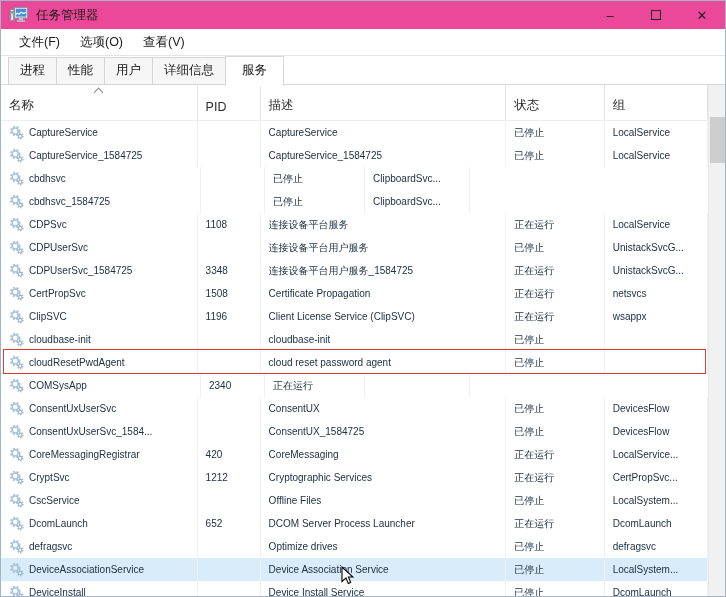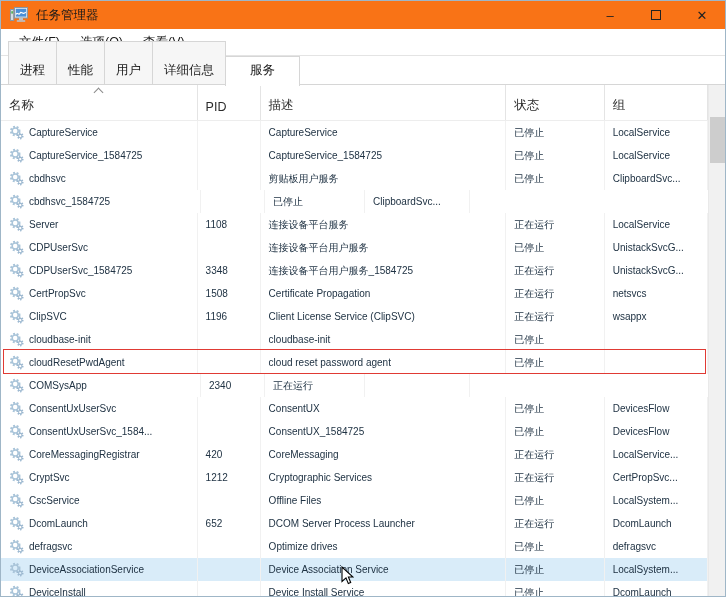--- a/index.html
+++ b/index.html
@@ -1,35 +1,35 @@
 <!DOCTYPE html>
 <html style="--red-box: #e03a34; --hover-row: #d9ecf9; --row-text: #203344;"><head>
 <meta charset="utf-8">
 <style>
   * { margin:0; padding:0; box-sizing:border-box; }
   body { font-family:"Liberation Sans","DejaVu Sans",sans-serif; background:#fff; }
   .window { position:relative; width:726px; height:597px; border:1px solid #9fb6c7; background:#fff; overflow:hidden; }
 
   
-  .titlebar { height:28px; display:flex; align-items:center; background:#f97316; padding-left:9px; }
+  .titlebar { height:28px; display:flex; align-items:center; background:#ec4899; padding-left:9px; }
   .app-icon { width:18px; height:16px; display:inline-flex; }
   .title-text { font-size:12.5px; color:#1a1a1a; margin-left:8px; }
   .win-controls { margin-left:auto; display:flex; height:100%; }
   .win-btn { width:46px; height:100%; display:flex; align-items:center; justify-content:center; font-size:13px; color:#222; cursor:default; }
   .win-btn.max span { display:block; width:10px; height:10px; border:1px solid #222; font-size:0; }
 
   
   .menubar { height:27px; display:flex; align-items:center; padding-left:12px; font-size:12.5px; color:#1a1a1a; border-bottom:1px solid #e4e4e4; background:#fff; }
   .menu-item { padding:3px 6px; margin-right:8px; }
 
   
   .tabstrip { height:29px; display:flex; align-items:flex-end; padding-left:7px; position:relative; background:#fff; }
   .tabstrip::after { content:""; position:absolute; left:0; right:0; bottom:0; height:1px; background:#d6d6d6; }
-  .tab { font-size:12.5px; color:#1a1a1a; background:#f6f6f6; border:1px solid #d6d6d6; padding:20px 11px 5px; margin-right:-1px; position:relative; z-index:1; }
-  .tab.active { background:#fff; z-index:3; padding:5px 24px 7px; margin-bottom:-1px; border-bottom:none; }
+  .tab { font-size:12.5px; color:#1a1a1a; background:#f6f6f6; border:1px solid #d6d6d6; padding:4px 11px 5px; margin-right:-1px; position:relative; z-index:1; }
+  .tab.active { background:#fff; z-index:3; padding:5px 16px 7px; margin-bottom:-1px; border-bottom:none; }
 
   
   .list { position:relative; display:flex; height:512px; background:#fff; }
   .grid { width:707px; overflow:hidden; position:relative; background:#fff; }
   .scrollbar { width:17px; background:#f1f1f1; border-left:1px solid #e9e9e9; position:relative; }
   .scroll-thumb { position:absolute; top:32px; left:1px; width:15px; height:46px; background:#cdcdcd; }
 
   .header { display:flex; height:36px; border-bottom:1px solid #ededed; }
   .hcell { position:relative; display:flex; align-items:flex-end; padding:0 0 6px 8px; font-size:12.5px; color:#2b2b2b; border-right:1px solid #e4e4e4; }
   .sort-caret { position:absolute; top:4px; left:50%; margin-left:-4px; width:7px; height:7px; border:solid #8a8a8a; border-width:1.5px 1.5px 0 0; transform:rotate(-45deg); }
@@ -168,23 +168,20 @@
                   <circle cx="6.6" cy="6.4" r="3.2" fill="none" stroke="#a9c4d9" stroke-width="1.6"></circle>
                   <circle cx="12" cy="11.8" r="2.7" fill="none" stroke="#9cb8d0" stroke-width="1.7" stroke-dasharray="1.5 1.3"></circle>
                   <circle cx="12" cy="11.8" r="1.8" fill="none" stroke="#9cb8d0" stroke-width="1.1"></circle>
                 </svg>
               </span>
               <span>cbdhsvc</span>
             </div>
             <div class="cell w1">
               <span></span>
             </div>
-            <div class="cell w2">
-              <span>剪贴板用户服务</span>
-            </div>
             <div class="cell w3">
               <span>已停止</span>
             </div>
             <div class="cell w4">
               <span>ClipboardSvc...</span>
             </div>
           </div>
           <div class="row">
             <div class="cell w0">
               <span class="gear">
@@ -210,21 +207,21 @@
           <div class="row">
             <div class="cell w0">
               <span class="gear">
                 <svg width="15" height="15" viewBox="0 0 16 16">
                   <circle cx="6.6" cy="6.4" r="4.5" fill="none" stroke="#a9c4d9" stroke-width="2.3" stroke-dasharray="2 1.7"></circle>
                   <circle cx="6.6" cy="6.4" r="3.2" fill="none" stroke="#a9c4d9" stroke-width="1.6"></circle>
                   <circle cx="12" cy="11.8" r="2.7" fill="none" stroke="#9cb8d0" stroke-width="1.7" stroke-dasharray="1.5 1.3"></circle>
                   <circle cx="12" cy="11.8" r="1.8" fill="none" stroke="#9cb8d0" stroke-width="1.1"></circle>
                 </svg>
               </span>
-              <span>Server</span>
+              <span>CDPSvc</span>
             </div>
             <div class="cell w1">
               <span>1108</span>
             </div>
             <div class="cell w2">
               <span>连接设备平台服务</span>
             </div>
             <div class="cell w3">
               <span>正在运行</span>
             </div>

